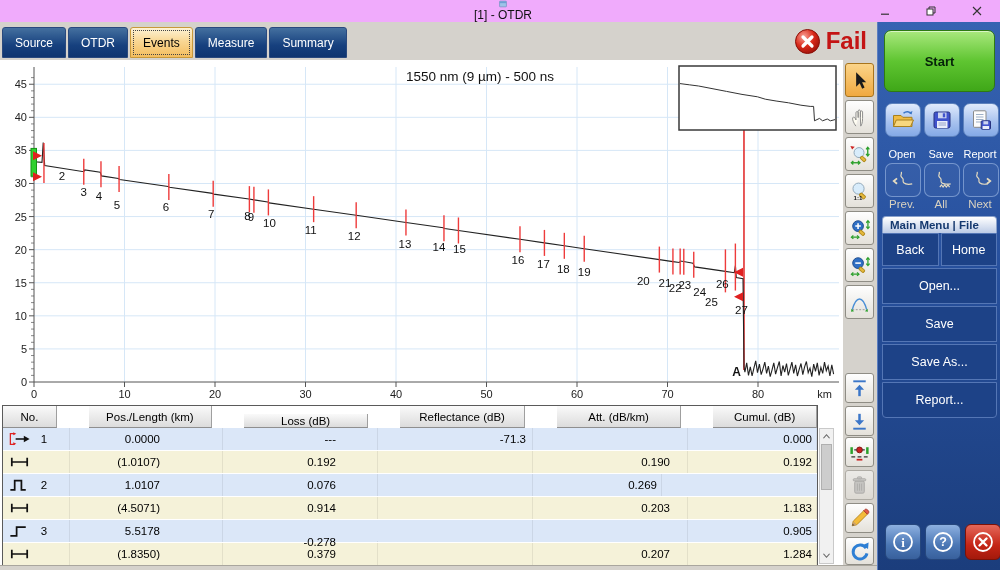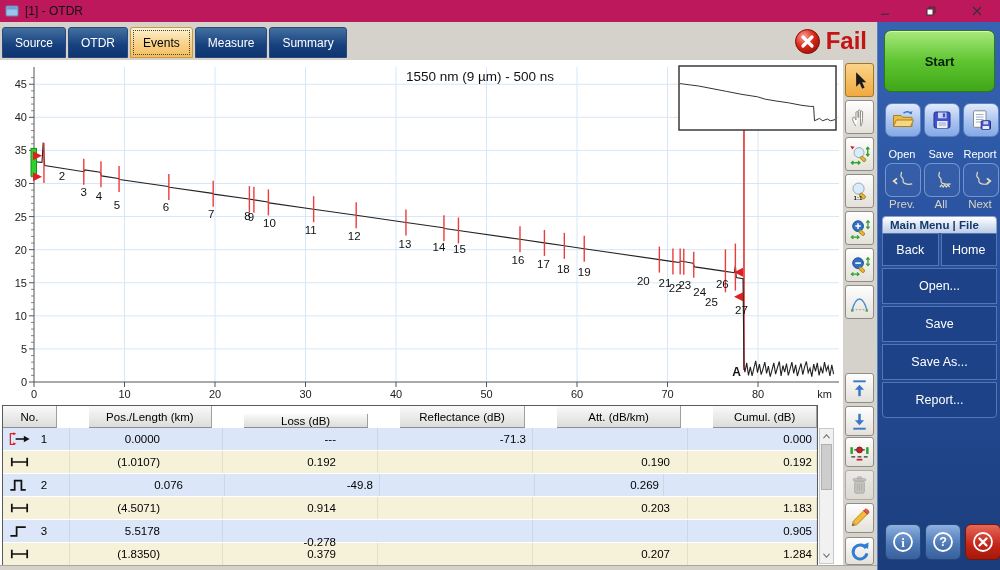--- a/index.html
+++ b/index.html
@@ -1,18 +1,18 @@
 <!DOCTYPE html>
 <html><head>
 <meta charset="utf-8">
 <style>
   html,body{margin:0;padding:0;}
   body{width:1000px;height:570px;overflow:hidden;position:relative;background:#fff;
        font-family:"Liberation Sans",sans-serif;-webkit-font-smoothing:antialiased;}
-  #titlebar{position:absolute;left:0;top:0;width:1000px;height:22px;background:#be185d;display:flex;align-items:center;}
+  #titlebar{position:absolute;left:0;top:0;width:1000px;height:22px;background:#f0abfc;display:flex;align-items:center;flex-direction:column;}
   #app-icon{width:14px;height:14px;margin-left:5px;}
   #window-title{font-size:12px;color:#111;margin-left:6px;}
   #wbtns{position:absolute;right:0;top:0;display:flex;}
   .wbtn{width:46px;height:22px;display:flex;align-items:center;justify-content:center;cursor:pointer;}
   .wbtn svg{width:10px;height:10px;}
   #tabbar{position:absolute;left:0;top:22px;width:877px;height:38px;background:#d5d2cc;}
   #tabs{position:absolute;left:2px;top:5px;height:31px;display:flex;gap:2px;}
   .tab{background:linear-gradient(#44709f,#16407e 60%,#0f3570);color:#fff;font-size:12px;display:flex;align-items:center;
        padding:0 12px;border:1px solid #29497e;border-radius:3px 3px 0 0;cursor:pointer;}
   .tab.active{background:linear-gradient(#fdf3d7,#f9d794 45%,#f4bd5e);color:#000;border:1px solid #c9993a;
@@ -443,22 +443,22 @@
       </div>
       <div class="trow ev">
         <div class="ccell nocell" style="width: 67px;">
           <span class="ricon">
             <svg viewBox="0 0 26 14">
               <path d="M3.5 12h4.5V2.5h7V12h4.5" fill="none" stroke="#111" stroke-width="1.8"></path>
             </svg>
           </span>
           <span class="rno">2</span>
         </div>
+        <div class="ccell" style="width: 153px; padding-right: 62px;">1.0107</div>
         <div class="ccell" style="width: 155px; padding-right: 41px;">0.076</div>
-        <div class="ccell" style="width: 155px; padding-right: 6px;">-49.8</div>
         <div class="ccell" style="width: 155px; padding-right: 17px;"></div>
         <div class="ccell" style="width: 129px; padding-right: 4px;">0.269</div>
       </div>
       <div class="trow sec">
         <div class="ccell nocell" style="width: 67px;">
           <span class="ricon">
             <svg viewBox="0 0 26 14">
               <path d="M5 2.5v9M21 2.5v9M5 7h16" fill="none" stroke="#111" stroke-width="1.8"></path>
             </svg>
           </span>

